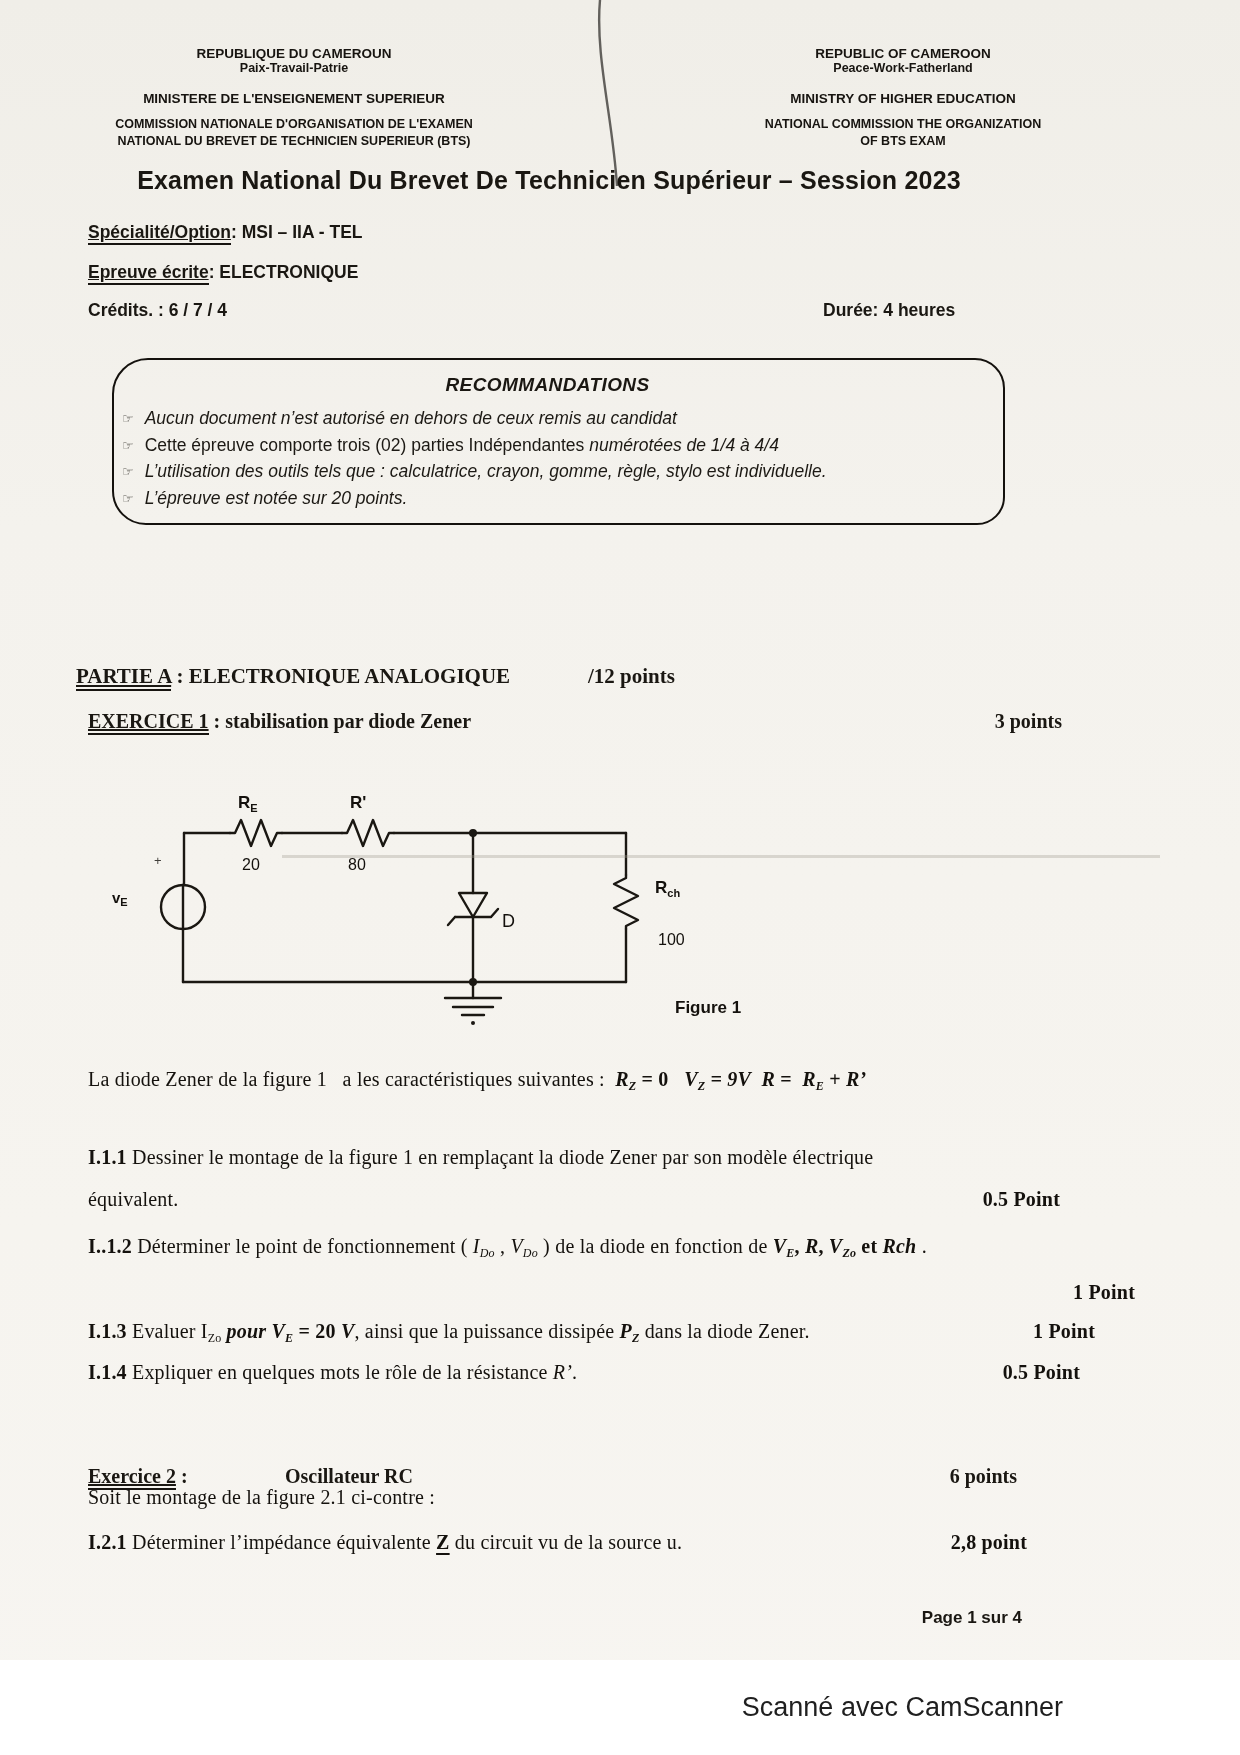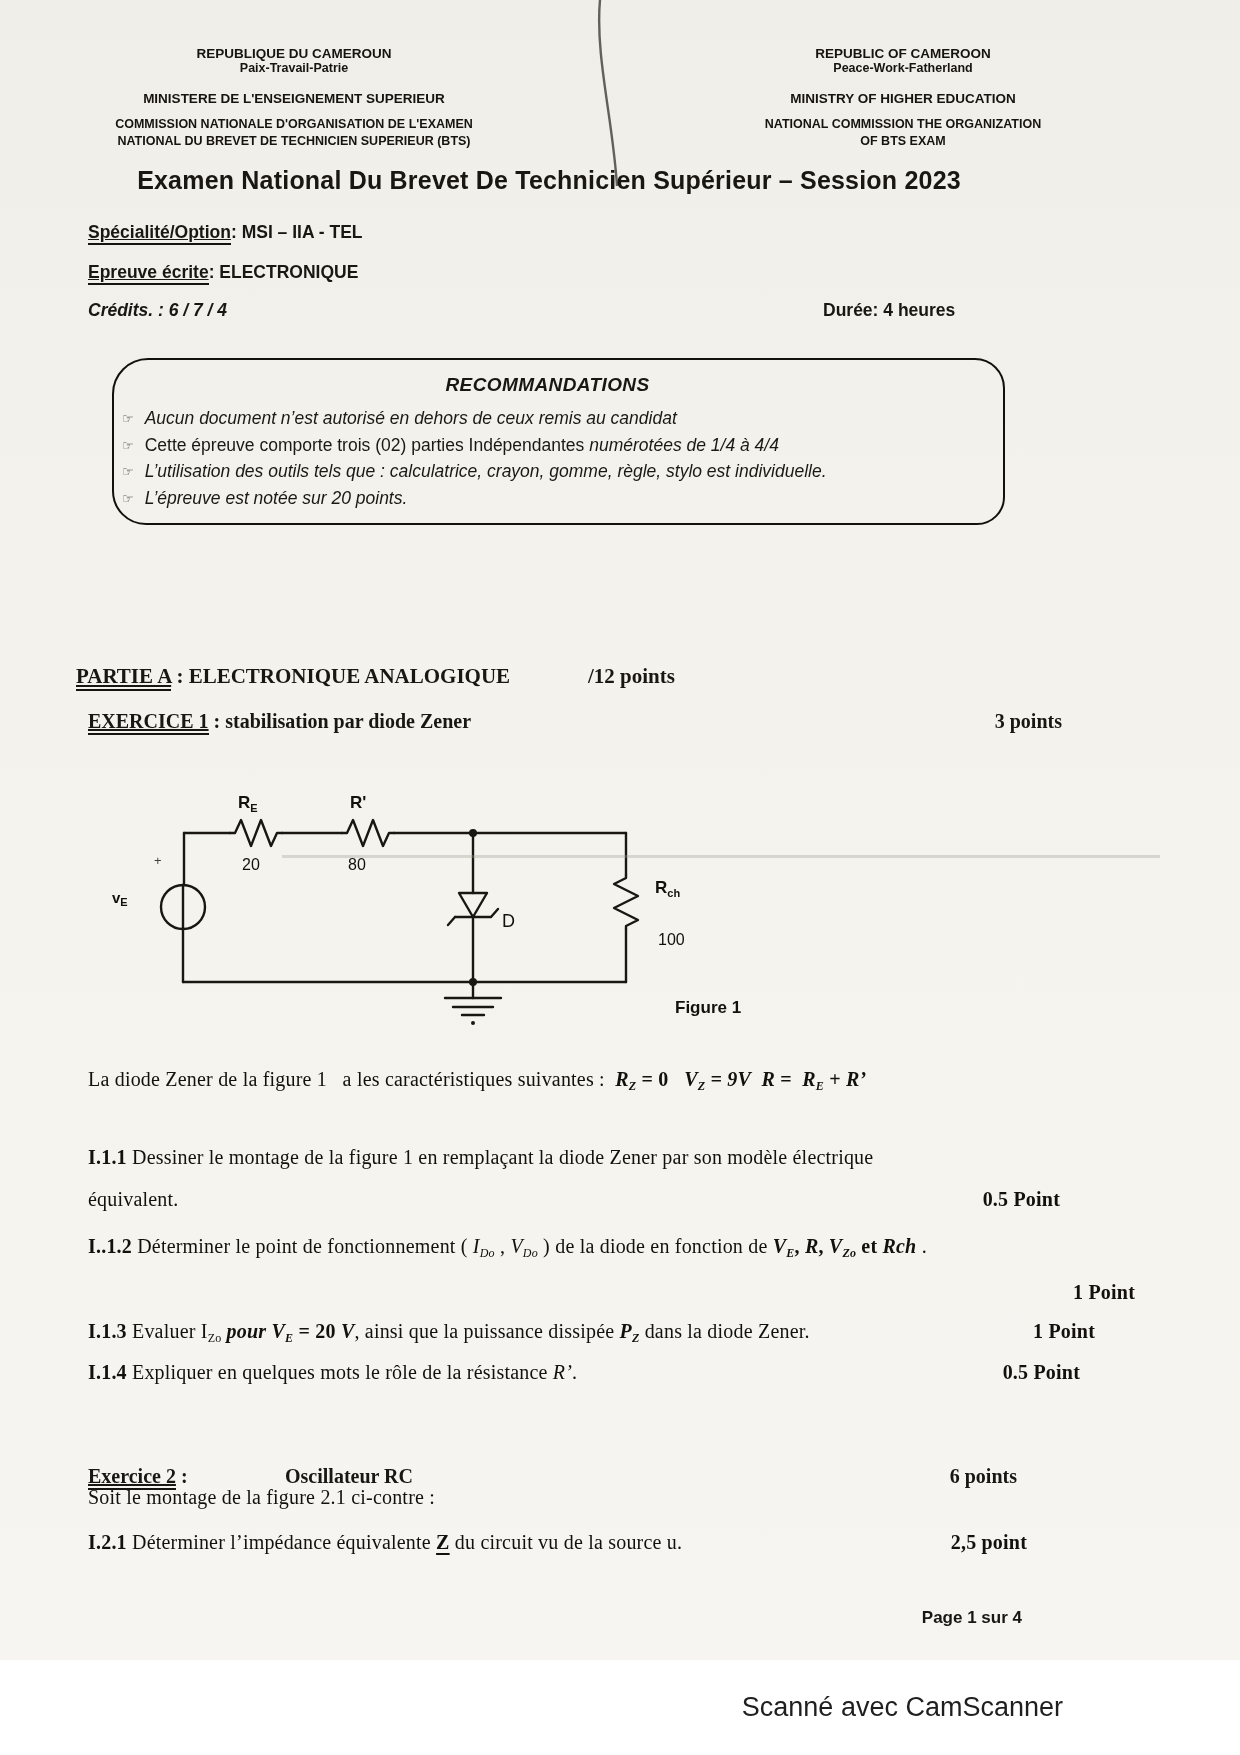--- a/index.html
+++ b/index.html
@@ -75,21 +75,21 @@
   </div>
 
   <div class="abs title">Examen National Du Brevet De Technicien Supérieur – Session 2023</div>
 
   <div class="abs meta" style="left:88px;top:222px;">
     <span class="u-label">Spécialité/Option</span><span>: MSI – IIA - TEL</span>
   </div>
   <div class="abs meta" style="left:88px;top:262px;">
     <span class="u-label">Epreuve écrite</span><span>: ELECTRONIQUE</span>
   </div>
-  <div class="abs meta" style="left:88px;top:300px;font-style:italic;">Crédits. : 6 / 7 / 4</div>
+  <div class="abs meta" style="left:88px;top:300px;">Crédits. : 6 / 7 / 4</div>
   <div class="abs meta" style="left:823px;top:300px;">Durée: 4 heures</div>
 
   <div class="abs reco-box">
     <div class="reco-title">RECOMMANDATIONS</div>
     <div class="reco-item">
       <span class="reco-glyph">☞</span>
       <span><span class="seg-i">Aucun document n’est autorisé en dehors de ceux remis au candidat</span></span>
     </div>
     <div class="reco-item">
       <span class="reco-glyph">☞</span>
@@ -186,21 +186,21 @@
 
   <div class="abs h-serif nowrap" style="left:88px;right:223px;top:1447px;font-size:20px;margin-top:18px;">
     <span class="u-label">Exercice 2</span><span> :</span>
     <span class="abs" style="left:197px;top:0;">Oscillateur RC</span>
     <span class="pts">6 points</span>
   </div>
   <div class="q" style="top:1486px;">Soit le montage de la figure 2.1 ci-contre :</div>
 
   <div class="q" style="top:1531px;right:213px;">
     <span><span class="seg-b">I.2.1</span><span> Déterminer l’impédance équivalente </span><span class="seg-b seg-u">Z</span><span> du circuit vu de la source u.</span></span>
-    <span class="pts">2,5 point</span>
+    <span class="pts">2,8 point</span>
   </div>
 
   <div class="pagenum">Page 1 sur 4</div>
 
   <div class="scan-strip">
     <div class="watermark">Scanné avec CamScanner</div>
   </div>
 
 </div>
 

